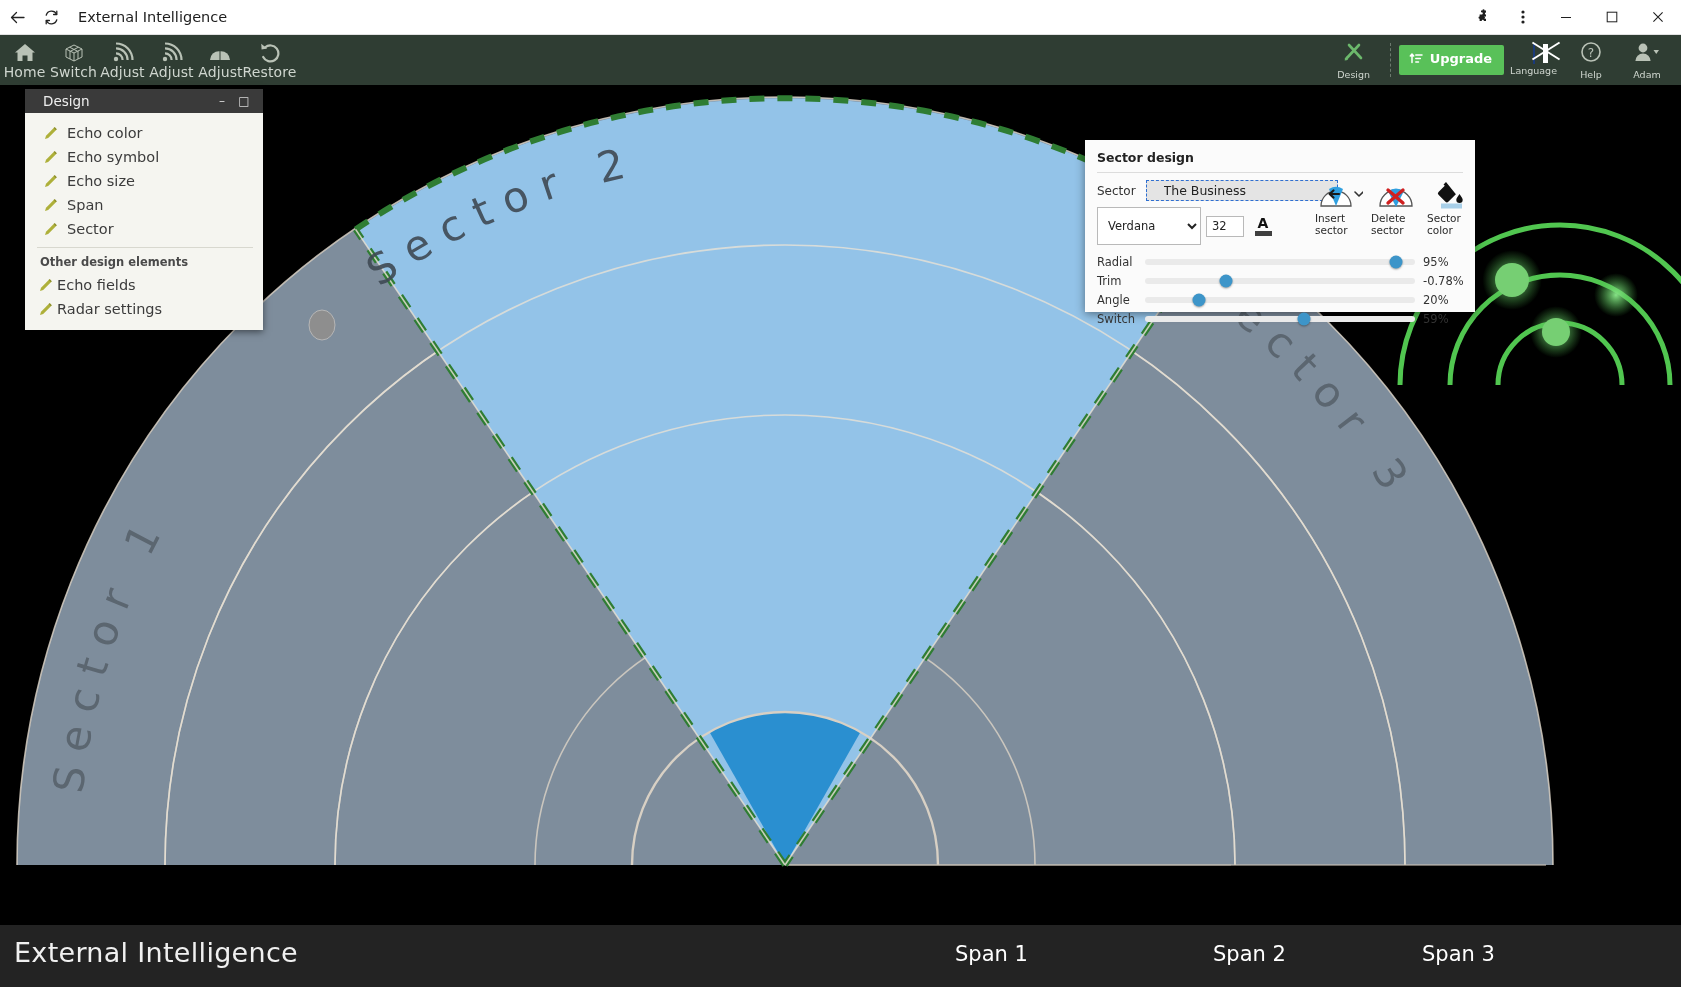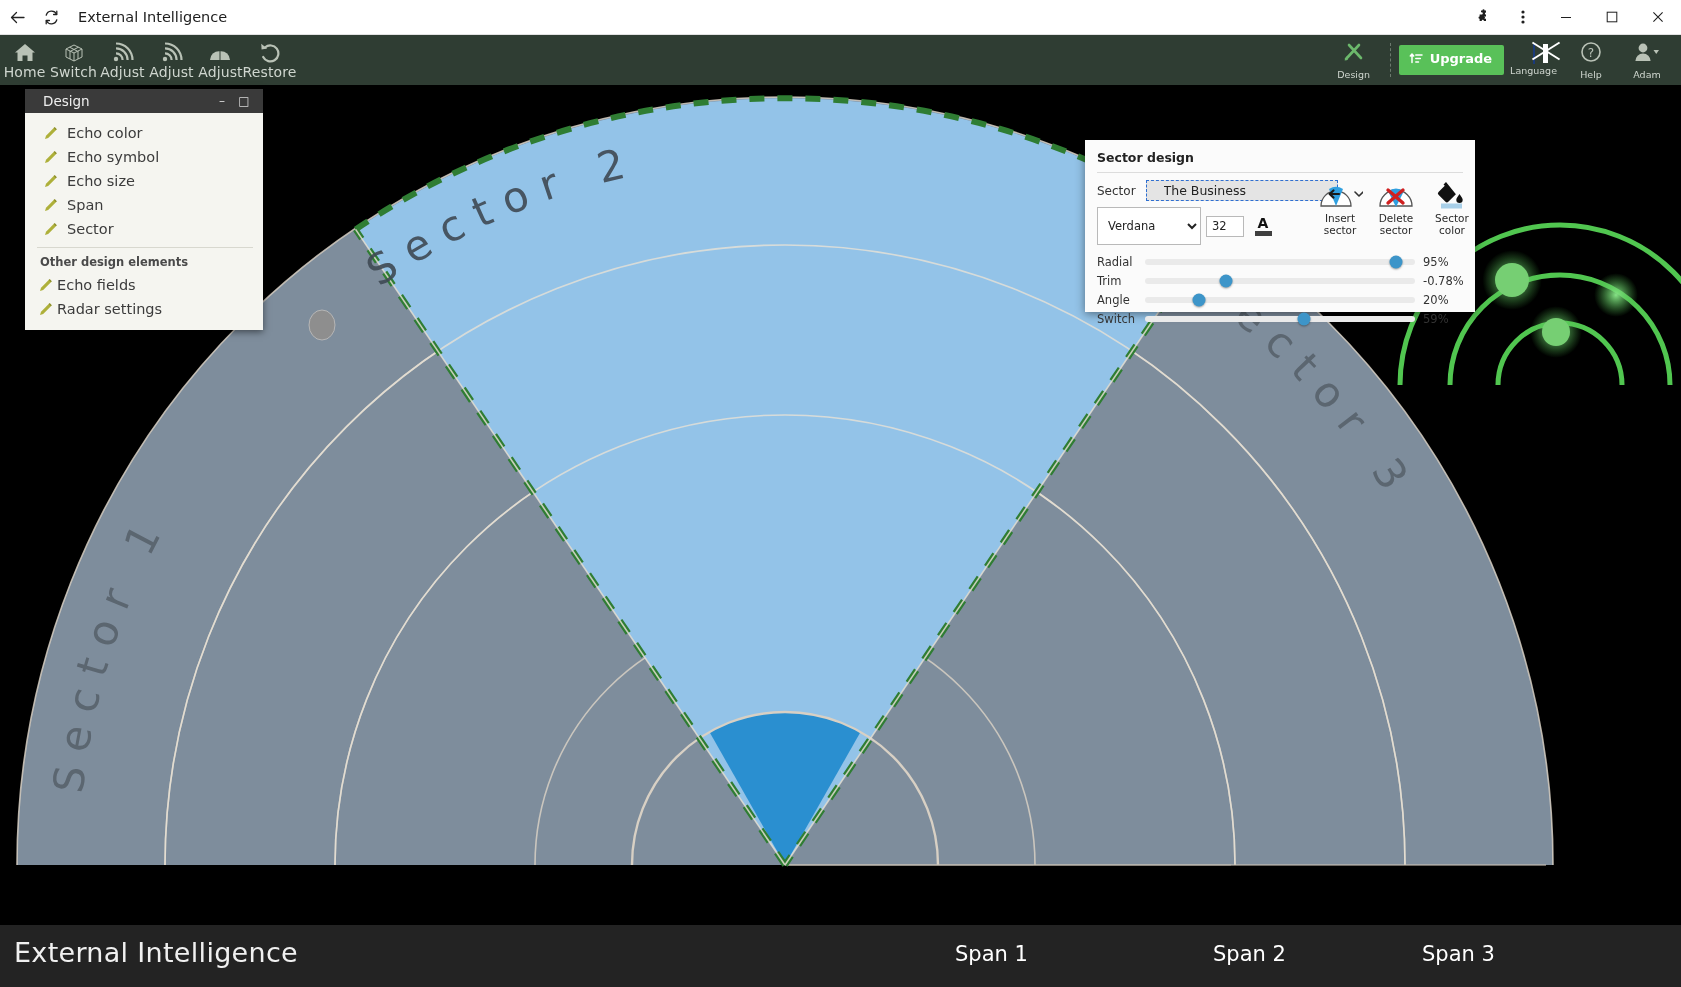--- a/index.html
+++ b/index.html
@@ -160,21 +160,21 @@
   .fontcolor .a { font-size: 14px; font-weight: bold; color: #111; line-height: 13px; }
   .fontcolor .bar { width: 17px; height: 5px; background: #3f3f3f; margin-top: 1px; }
 
   .sd-tools { display: flex; gap: 6px; margin-left: 18px; }
   .tool {
     width: 50px; display: flex; flex-direction: column; align-items: center;
     cursor: pointer; gap: 2px;
   }
   .tool .ic { height: 30px; display: flex; align-items: center; justify-content: center; }
   .tool .lbl {
-    font-size: 10.5px; color: #2a2a2a; text-align: center; line-height: 12px;
+    font-size: 10.5px; color: #2a2a2a; line-height: 12px;
   }
 
   .sliders { padding: 7px 8px 0 12px; }
   .srow { display: flex; align-items: center; height: 19px; }
   .srow .n { width: 48px; font-size: 11.5px; color: #333; }
   .strack {
     flex: 1; height: 6px; background: #eaeaea; border-radius: 3px;
     position: relative; margin-right: 8px;
   }
   .sknob {

